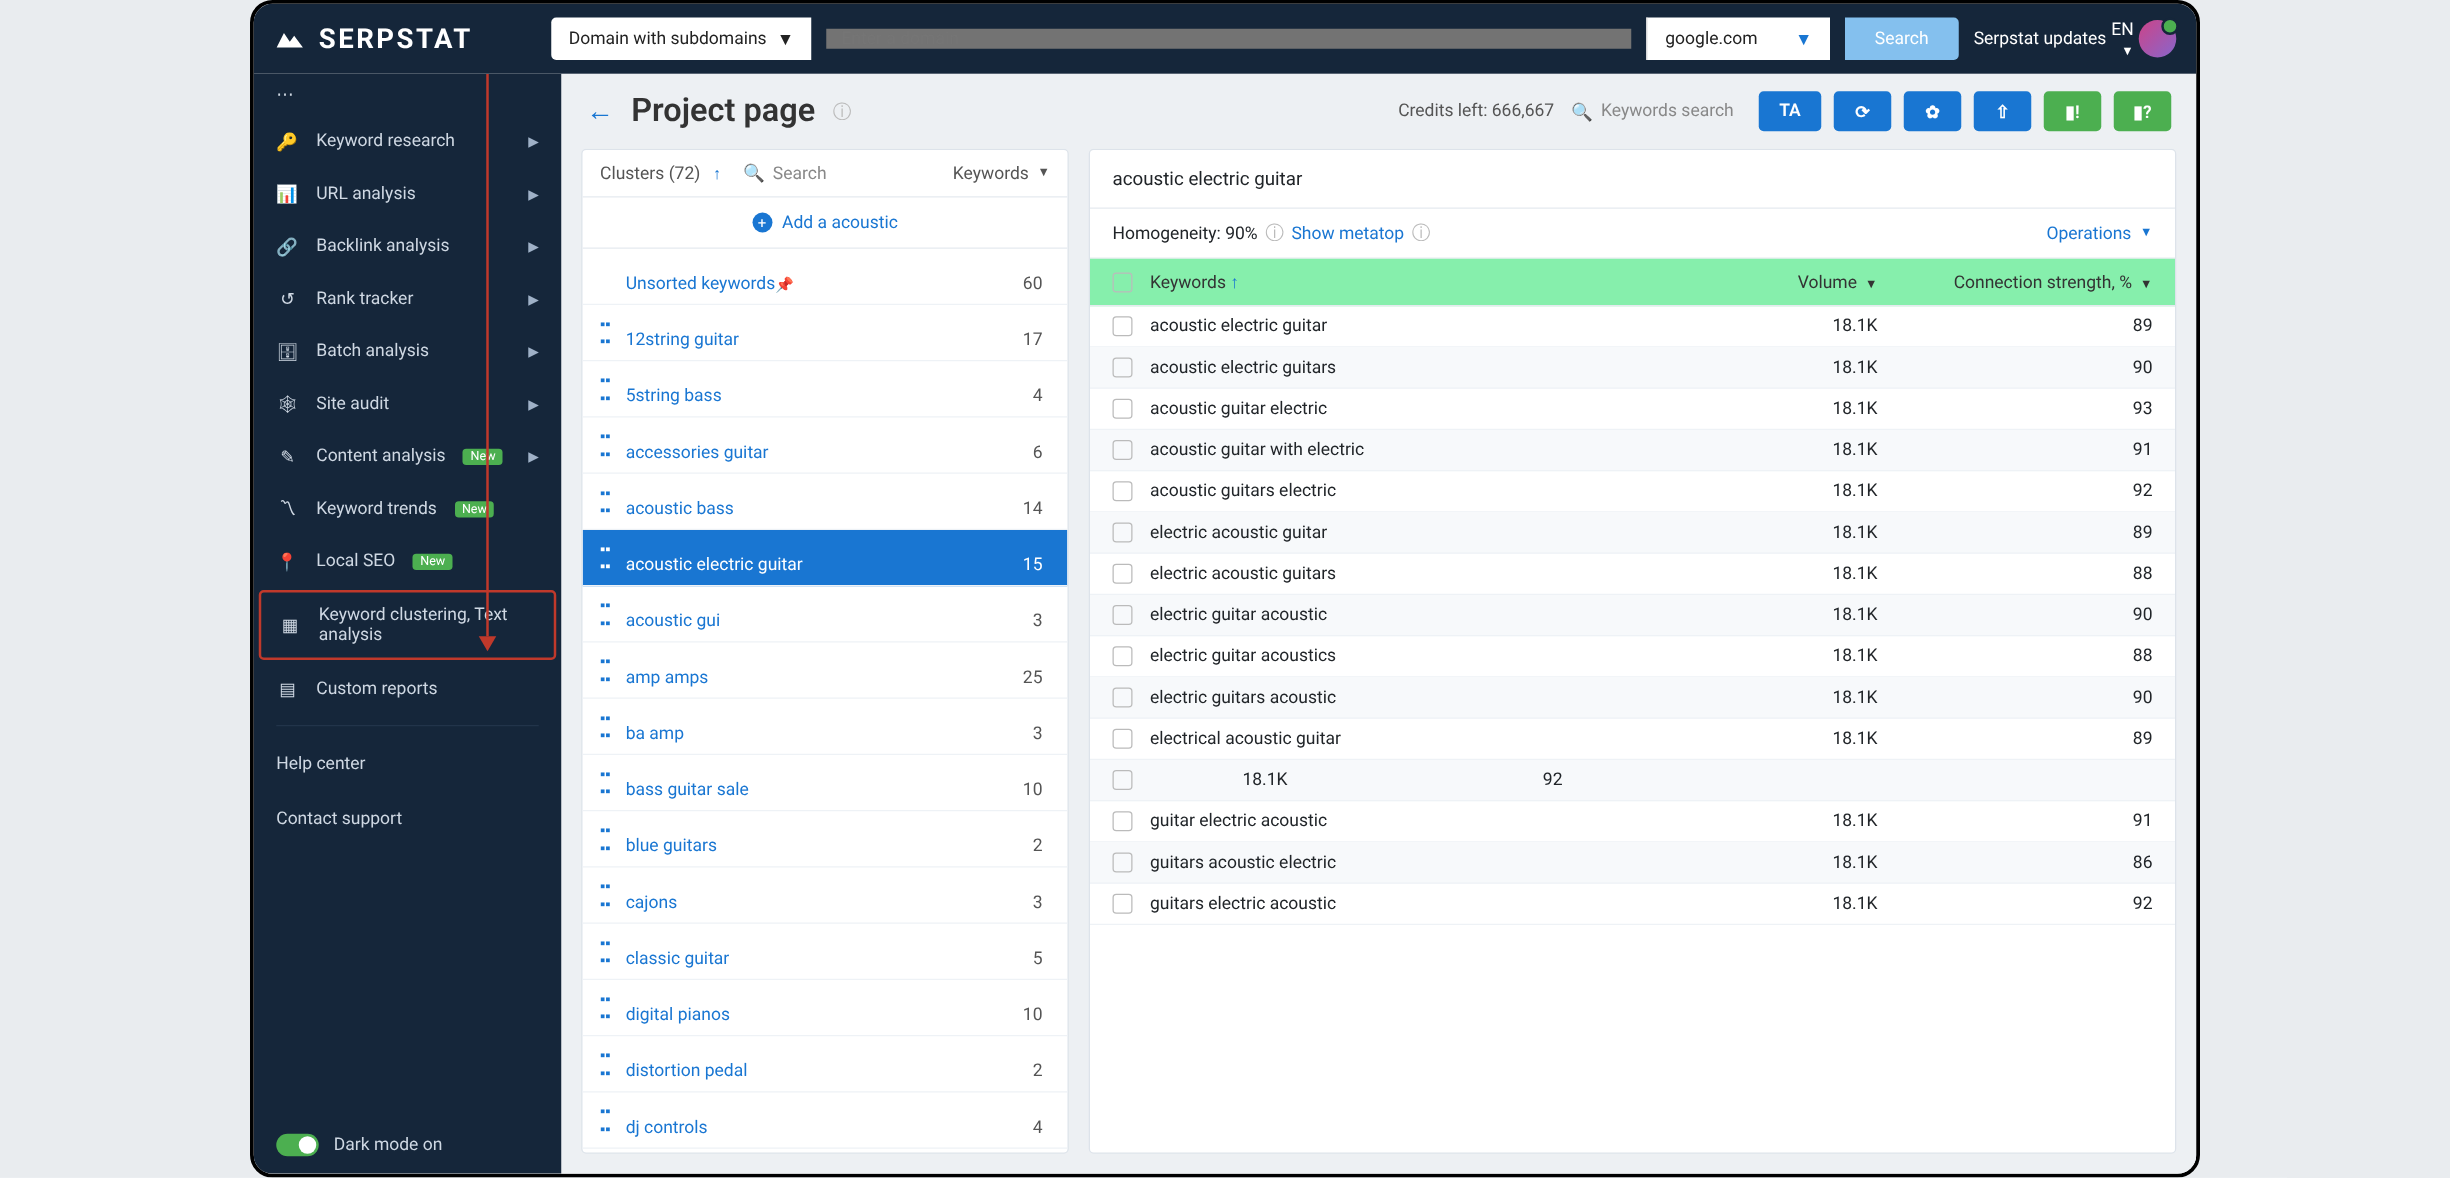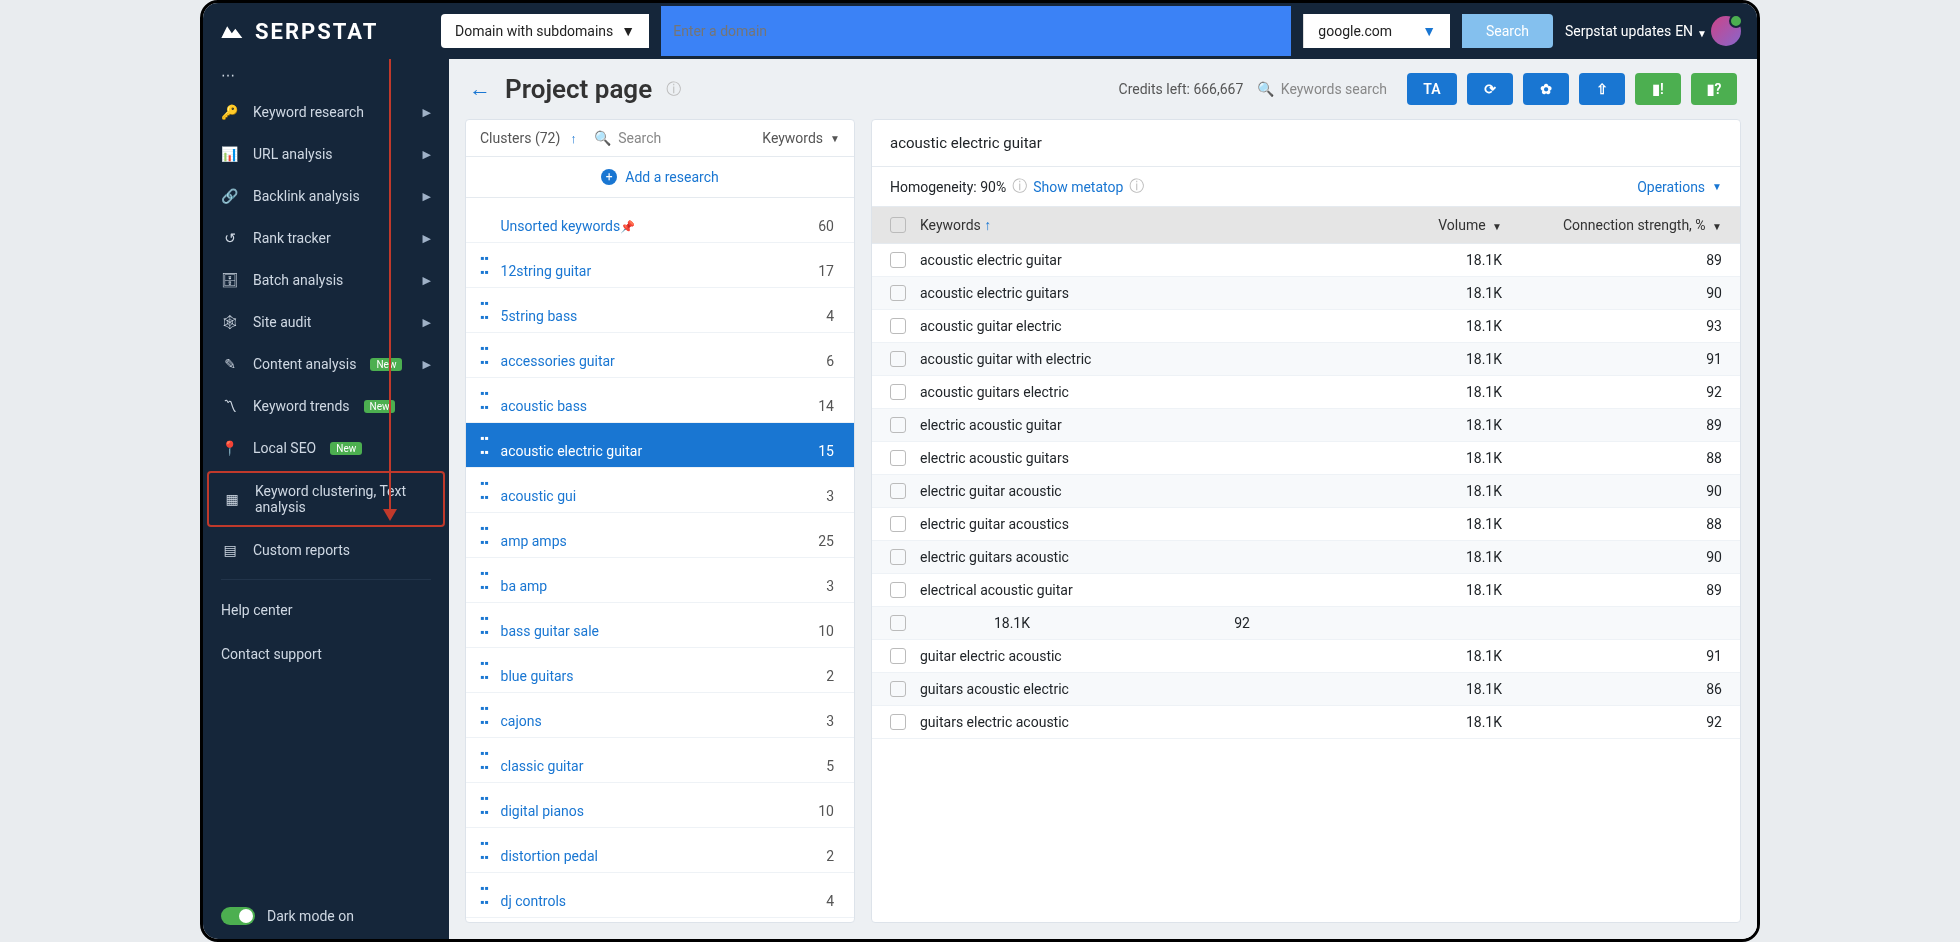--- a/index.html
+++ b/index.html
@@ -4,25 +4,25 @@
 <style>
 * { margin: 0; padding: 0; box-sizing: border-box; font-family: -apple-system, BlinkMacSystemFont, "Segoe UI", Roboto, sans-serif; }
 body { background: #e9ecef; color: #212529; font-size: 14px; }
 .app { display: flex; flex-direction: column; height: 942px; width: 1560px; border: 3px solid #000; border-radius: 18px; overflow: hidden; margin: 0 auto; background: #fff; }
 
 
 .topbar { display: flex; align-items: center; background: #15263a; height: 56px; padding: 0 16px; gap: 12px; }
 .logo { display: flex; align-items: center; gap: 8px; color: #fff; font-weight: 700; font-size: 22px; letter-spacing: 2px; width: 210px; }
 .logo svg { width: 28px; height: 28px; fill: #fff; }
 .search-select { display: flex; align-items: center; background: #fff; height: 34px; padding: 0 14px; border-radius: 4px 0 0 4px; gap: 8px; font-size: 14px; color: #222; cursor: pointer; justify-content: center; }
-.search-input { background: #3b82f6; height: 50px; flex: 1; border: none; padding: 0 12px; font-size: 14px; outline: none; }
+.search-input { background: #737373; height: 16px; flex: 1; border: none; padding: 0 12px; font-size: 14px; outline: none; }
 .google-select { display: flex; align-items: center; background: #fff; height: 34px; padding: 0 14px; gap: 30px; font-size: 14px; color: #222; cursor: pointer; border-left: 1px solid #ddd; }
 .search-btn { background: #84c0ee; color: #fff; border: none; height: 34px; padding: 0 24px; font-size: 14px; border-radius: 0 4px 4px 0; cursor: pointer; }
 .topbar-right { display: flex; align-items: center; gap: 4px; color: #fff; }
-.lang { display: flex; align-items: flex-end; gap: 4px; cursor: pointer; }
+.lang { display: flex; align-items: flex-end; gap: 4px; cursor: pointer; flex-direction: column; }
 .avatar { width: 30px; height: 30px; border-radius: 50%; background: linear-gradient(135deg,#c48,#86c); position: relative; }
 .avatar::after { content:""; position:absolute; top:-2px; right:-2px; width:10px; height:10px; background:#4caf50; border:2px solid #15263a; border-radius:50%; }
 
 
 .body { display: flex; flex: 1; overflow: hidden; }
 .sidebar { width: 246px; background: #15263a; color: #cfd8e3; overflow-y: auto; display: flex; flex-direction: column; position: relative; }
 .side-item { display: flex; align-items: center; padding: 12px 18px; gap: 14px; cursor: pointer; font-size: 14px; position: relative; }
 .side-item .ico { width: 18px; height: 18px; display: inline-flex; align-items: center; justify-content: center; flex-shrink: 0; }
 .side-item .chev { margin-left: auto; font-size: 11px; color: #9fb1c7; }
 .badge-new { background: #4caf50; color: #fff; font-size: 10px; padding: 1px 6px; border-radius: 3px; }
@@ -72,21 +72,21 @@
 .cluster-row.active .name, .cluster-row.active .count, .cluster-row.active .grip { color: #fff; }
 .cluster-row.unsorted .grip { visibility: hidden; }
 .pin { color: #c8d0d9; font-size: 12px; margin-right: 6px; }
 
 
 .right-title { padding: 14px 18px; font-size: 15px; border-bottom: 1px solid #e5eaef; }
 .right-sub { display: flex; align-items: center; padding: 10px 18px; border-bottom: 1px solid #e5eaef; font-size: 14px; gap: 6px; }
 .show-metatop { color: #1976d2; cursor: pointer; }
 .operations { margin-left: auto; color: #1976d2; cursor: pointer; display: flex; align-items: center; gap: 4px; }
 
-.kw-header { display: flex; align-items: center; padding: 10px 18px; border-bottom: 1px solid #e5eaef; background: #e5e5e5; font-size: 14px; color: #333; }
+.kw-header { display: flex; align-items: center; padding: 10px 18px; border-bottom: 1px solid #e5eaef; background: #86efac; font-size: 14px; color: #333; }
 .kw-row { display: flex; align-items: center; padding: 8px 18px; border-bottom: 1px solid #eef2f6; font-size: 14px; }
 .kw-row:nth-child(even) { background: #f7f9fb; }
 .chk { width: 16px; height: 16px; border: 1px solid #bbb; border-radius: 3px; margin-right: 14px; cursor: pointer; flex-shrink: 0; }
 .kw-name { flex: 1; }
 .kw-vol { width: 130px; text-align: right; padding-right: 20px; }
 .kw-conn { width: 200px; text-align: right; }
 .kw-list { flex: 1; overflow-y: auto; }
 
 .caret-down { font-size: 10px; margin-left: 3px; }
 
@@ -236,21 +236,21 @@
               <span>🔍</span>
               <span>Search</span>
             </div>
             <div class="keywords-col">
               <span>Keywords</span>
               <span class="caret-down">▼</span>
             </div>
           </div>
           <div class="add-cluster">
             <span style="background:#1976d2;color:#fff;width:16px;height:16px;border-radius:50%;display:inline-flex;align-items:center;justify-content:center;font-size:12px">+</span>
-            <span>Add a research</span>
+            <span>Add a acoustic</span>
           </div>
           <div class="cluster-list" id="cluster-list">
               <div class="cluster-row unsorted">
                 <span class="grip">▪▪<br>▪▪</span>
                 <span class="name">Unsorted keywords</span>
                 <span class="pin">📌</span>
                 <span class="count">60</span>
               </div>
               <div class="cluster-row">
                 <span class="grip">▪▪<br>▪▪</span>

